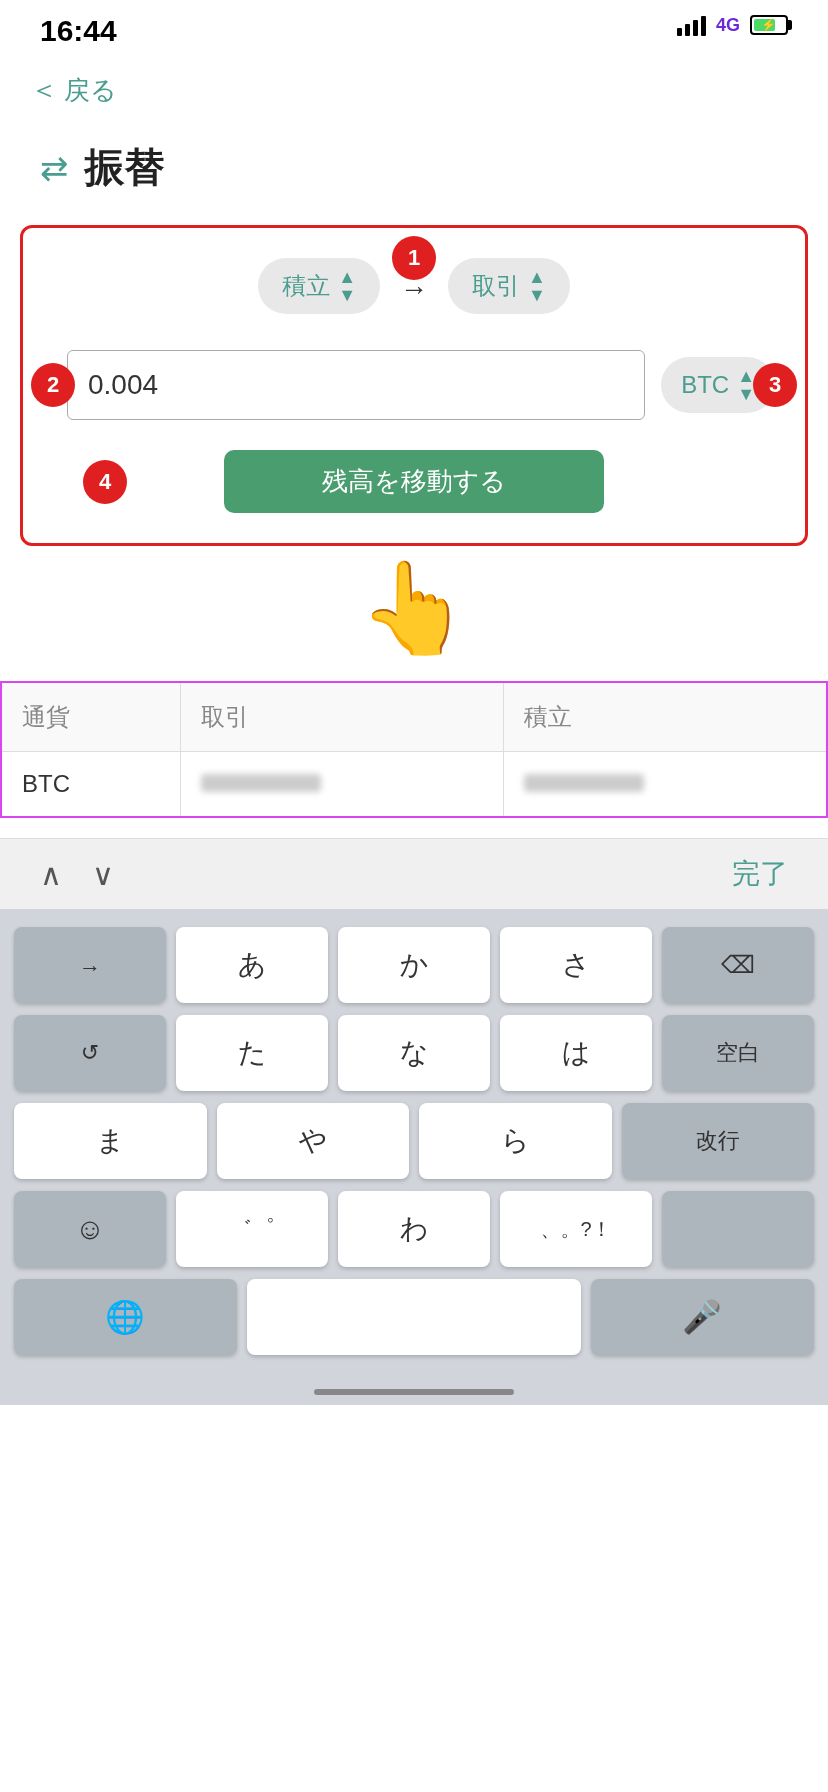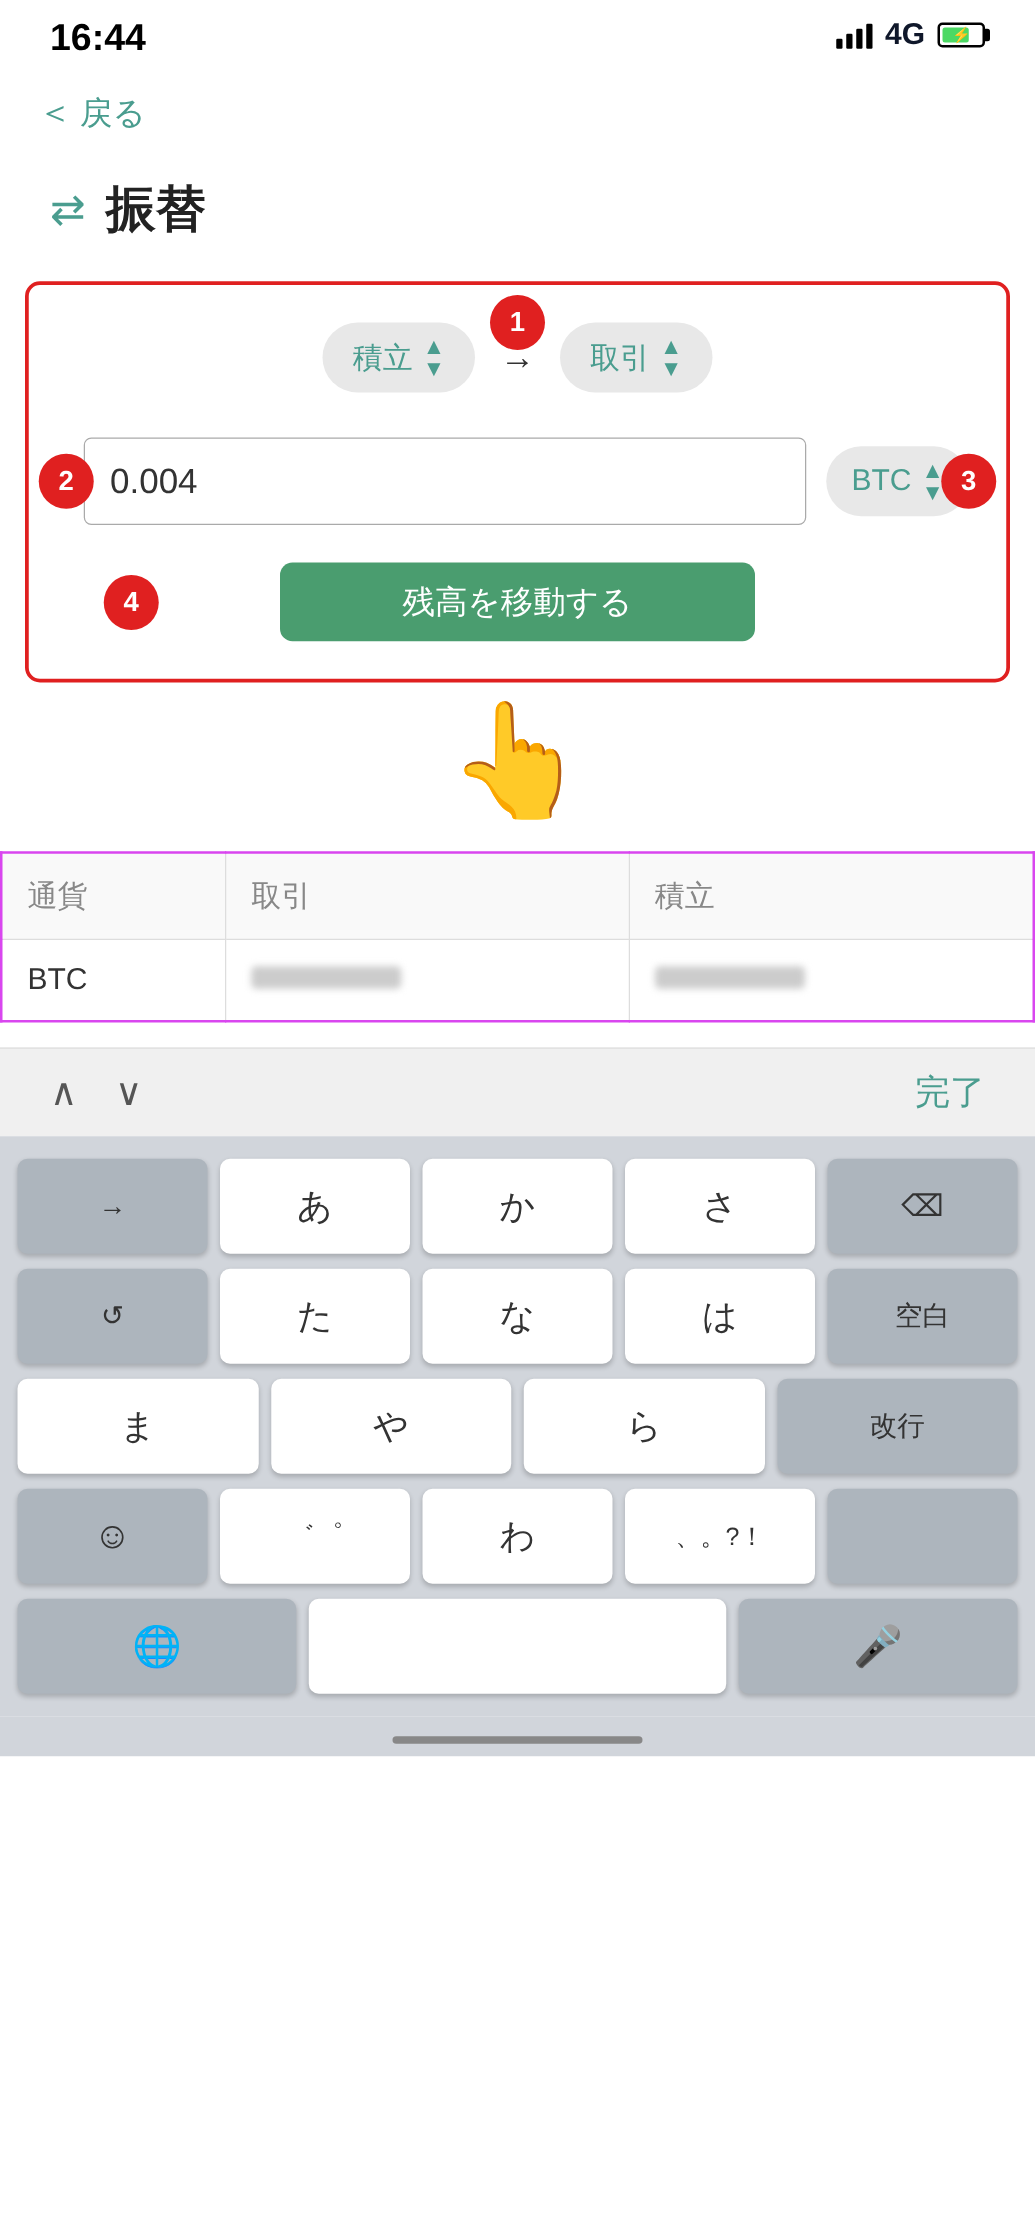--- a/index.html
+++ b/index.html
@@ -36,23 +36,23 @@
       align-items: flex-end;
       gap: 3px;
       height: 22px;
     }
     .signal-bar {
       width: 5px;
       background: #000;
       border-radius: 1px;
     }
     .status-4g {
-      font-size: 24px;
+      font-size: 18px;
       font-weight: 600;
-      color: #0f172a;
+      color: #6d28d9;
     }
     .battery-icon {
       width: 38px;
       height: 20px;
       border: 2px solid #000;
       border-radius: 4px;
       position: relative;
       display: flex;
       align-items: center;
       padding: 2px;

